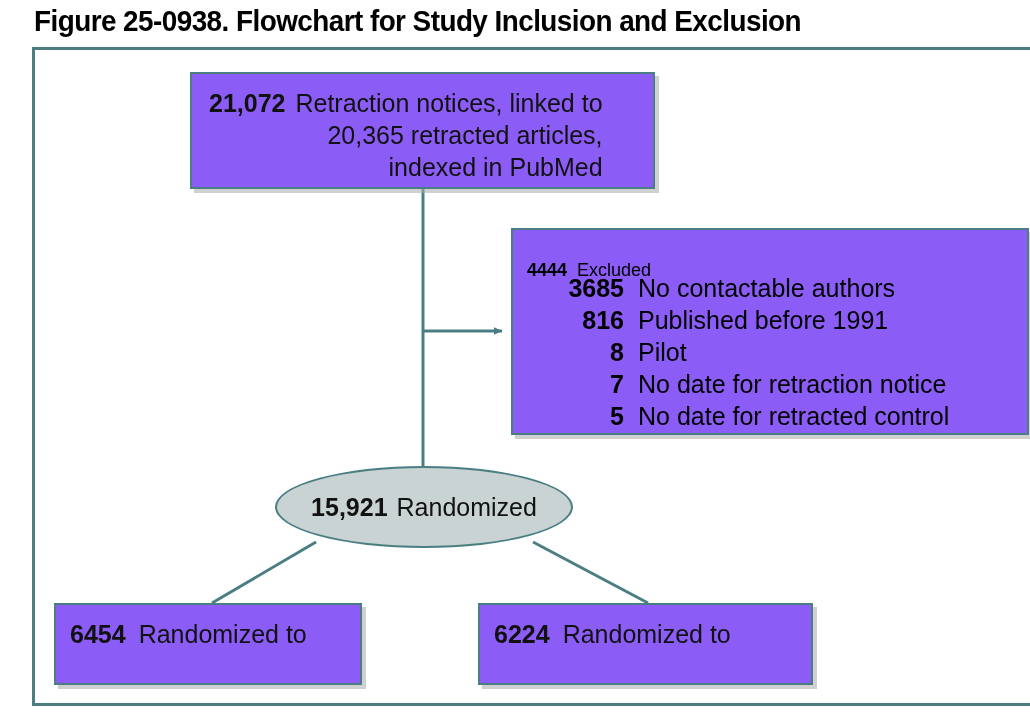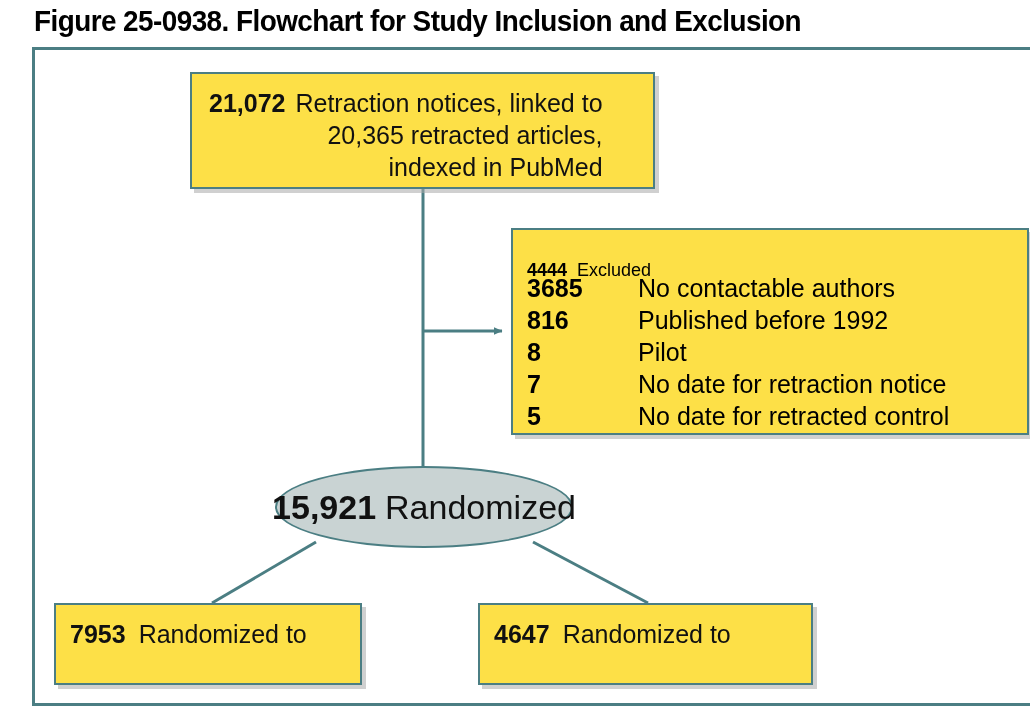--- a/index.html
+++ b/index.html
@@ -56,21 +56,21 @@
     left: 0;
     top: 0;
     width: 1030px;
     height: 715px;
     pointer-events: none;
   }
 
   
   .node-box {
     position: absolute;
-    background: #fde047;
+    background: #8b5cf6;
     border: 2px solid #4b7e83;
     box-sizing: border-box;
     box-shadow: 4px 4px 0 0 rgba(170,170,170,0.55);
     color: #000000;
   }
   .node-text {
     font-size: 25px;
     line-height: 32px;
     color: #111111;
     white-space: nowrap;
@@ -120,21 +120,21 @@
   }
   #box-excluded .ex-row {
     display: flex;
     align-items: baseline;
     font-size: 25px;
     line-height: 32px;
     white-space: nowrap;
   }
   #box-excluded .ex-row .n {
     width: 97px;
-    text-align: left;
+    text-align: right;
     font-weight: bold;
     flex: 0 0 auto;
   }
   #box-excluded .ex-row .t {
     padding-left: 14px;
     flex: 1 1 auto;
   }
 
   
   #ellipse-randomized {
@@ -145,21 +145,21 @@
     height: 82px;
     background: #c9d3d3;
     border: 2px solid #4b7e83;
     border-radius: 50%;
     box-sizing: border-box;
     display: flex;
     align-items: center;
     justify-content: center;
   }
   #ellipse-randomized .node-text {
-    font-size: 34px;
+    font-size: 25px;
     line-height: 30px;
   }
 
   
   #box-control {
     left: 26px;
     top: 603px;
     width: 308px;
     height: 82px;
   }
@@ -213,21 +213,21 @@
 
   <div class="node-box" id="box-excluded">
     <div class="ex-head"><span class="num">4444</span><span class="lbl">Excluded</span></div>
     <div class="ex-list">
       <div class="ex-row">
         <span class="n">3685</span>
         <span class="t">No contactable authors</span>
       </div>
       <div class="ex-row">
         <span class="n">816</span>
-        <span class="t">Published before 1992</span>
+        <span class="t">Published before 1991</span>
       </div>
       <div class="ex-row">
         <span class="n">8</span>
         <span class="t">Pilot</span>
       </div>
       <div class="ex-row">
         <span class="n">7</span>
         <span class="t">No date for retraction notice</span>
       </div>
       <div class="ex-row">
@@ -236,23 +236,23 @@
       </div>
     </div>
   </div>
 
   <div id="ellipse-randomized">
     <div class="node-text"><span class="num">15,921</span><span style="padding-left:9px;">Randomized</span></div>
   </div>
 
   <div class="node-box" id="box-control">
     <div class="bottom-lines">
-      <div class="node-text"><span class="num">7953</span><span style="padding-left:13px;">Randomized to</span></div>
+      <div class="node-text"><span class="num">6454</span><span style="padding-left:13px;">Randomized to</span></div>
     </div>
   </div>
 
   <div class="node-box" id="box-intervention">
     <div class="bottom-lines">
-      <div class="node-text"><span class="num">4647</span><span style="padding-left:13px;">Randomized to</span></div>
+      <div class="node-text"><span class="num">6224</span><span style="padding-left:13px;">Randomized to</span></div>
     </div>
   </div>
 
 </div>
 
 </body></html>

